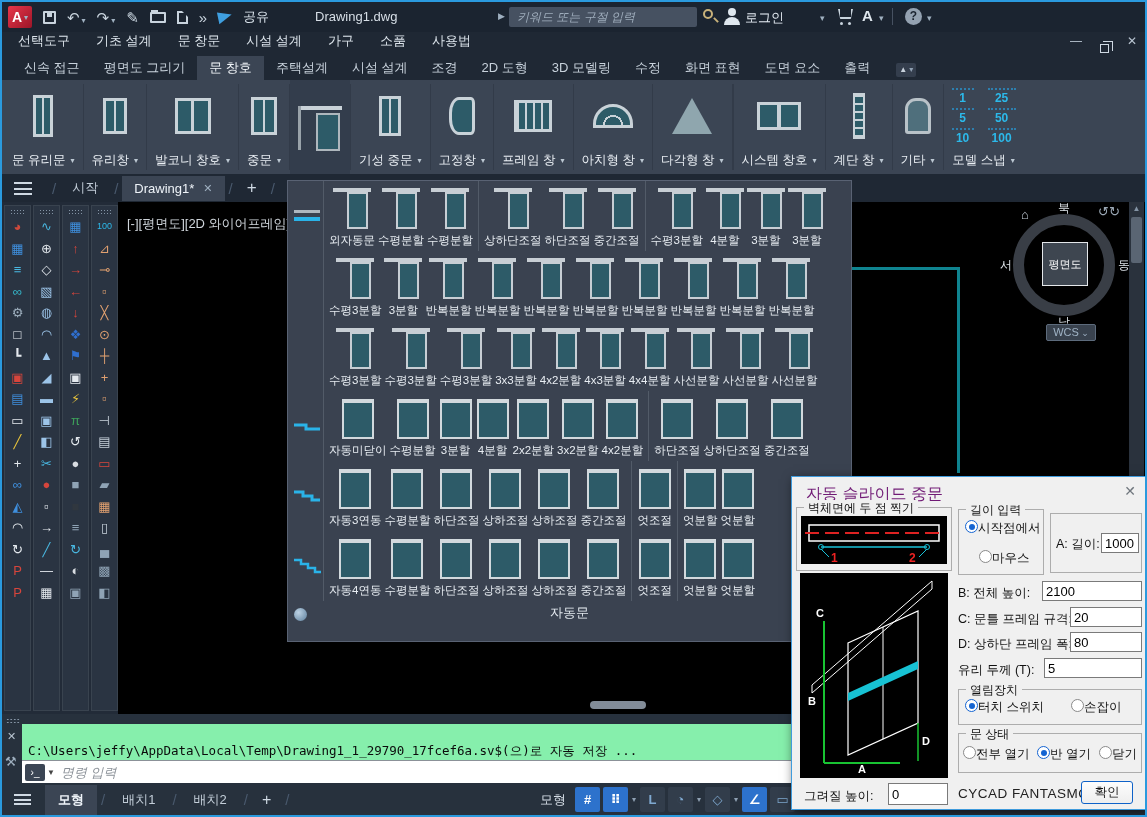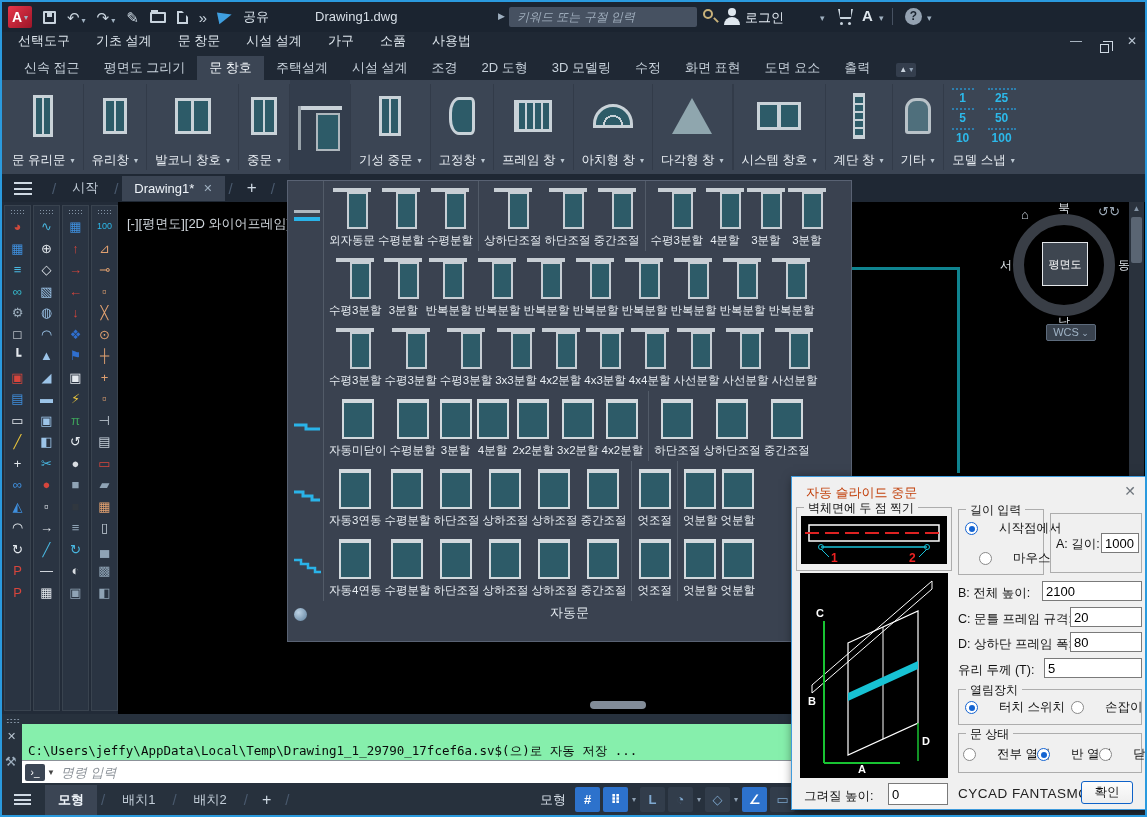--- a/index.html
+++ b/index.html
@@ -157,25 +157,25 @@
 .st-tab.active{background:#3b4554;color:#eef3f8;font-weight:bold}
 .st-plus{color:#cfd9e3;font-size:16px;padding:0 10px}
 .st-right{position:absolute;left:538px;top:3px;display:flex;align-items:center;gap:3px}
 .st-mlab{color:#d5dde6;font-size:13px;margin-right:6px}
 .stico{width:25px;height:25px;border-radius:2px;background:#323d4b;color:#7fa9d0;display:flex;align-items:center;justify-content:center;font-size:13px;font-weight:bold}
 .stico.active{background:#2d72cc;color:#fff}
 .stcaret{color:#8fa0b2;font-size:8px;align-self:center;margin:0 1px}
 
 
 .dialog{position:absolute;left:789px;top:474px;width:356px;height:334px;background:#f0f0f0;border:1px solid #3f9bdc;box-shadow:2px 3px 10px rgba(0,0,0,.55);z-index:50;font-size:12.5px;color:#111}
-.dlg-title{position:absolute;left:14px;top:7px;color:#c2410c;font-size:13px}
+.dlg-title{position:absolute;left:14px;top:7px;color:#701a75;font-size:16px}
 .dlg-close{position:absolute;right:10px;top:6px;color:#6f767d;font-size:14px}
 .grp{position:absolute;border:1px solid #adadad}
 .grp-lab{position:absolute;top:-8px;left:7px;background:#f0f0f0;padding:0 4px;font-size:12px;color:#111;white-space:nowrap}
-.radio{display:inline-flex;align-items:center;gap:21px;font-size:12.5px;white-space:nowrap}
+.radio{display:inline-flex;align-items:flex-start;gap:0;font-size:12.5px;white-space:nowrap}
 .rdot{width:13px;height:13px;border-radius:50%;border:1px solid #8a8a8a;background:#fff;position:relative;flex:none}
 .radio.sel .rdot{border-color:#1464d2}
 .radio.sel .rdot::after{content:"";position:absolute;left:2.5px;top:2.5px;width:6px;height:6px;border-radius:50%;background:#1464d2}
 .dinput{position:absolute;height:20px;border:1px solid #7a7a7a;background:#fff;font-size:13px;padding:0 3px;font-family:"Liberation Sans","DejaVu Sans",sans-serif}
 .dlab{position:absolute;font-size:12.5px;white-space:nowrap}
 .okbtn{position:absolute;left:289px;top:304px;width:52px;height:23px;border:1px solid #0f62c8;border-radius:3px;background:linear-gradient(#fdfdfd,#eee);font-size:12.5px;text-align:center;line-height:21px}
 .brand{position:absolute;left:166px;top:309px;font-size:13.5px;color:#222;letter-spacing:.5px}
 .preview{position:absolute;background:#000}
 </style>
 </head>

